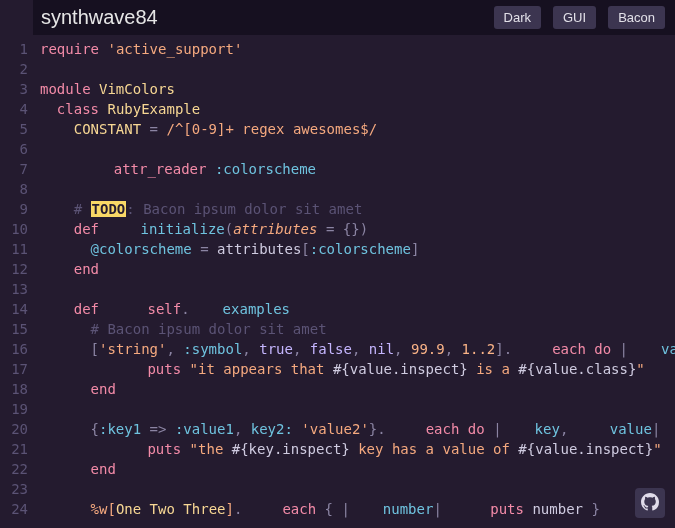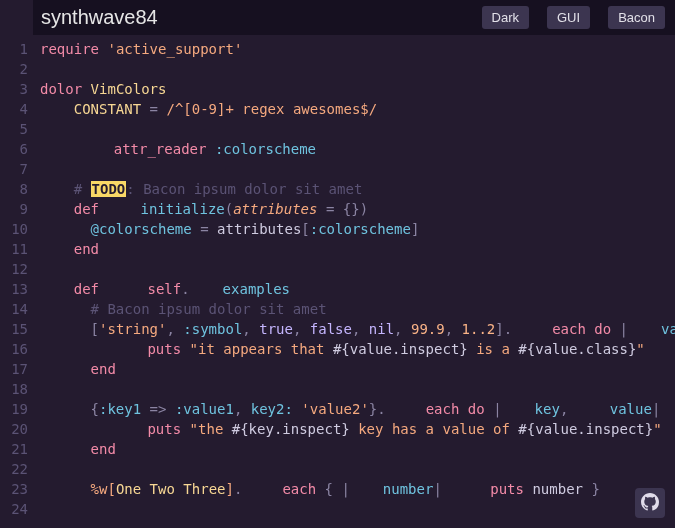--- a/index.html
+++ b/index.html
@@ -16,21 +16,21 @@
     padding: 6px 10px 6px 8px;
     background: #161020;
     margin-left: 33px;
   }
   .title {
     color: #e6e6e6;
     font-family: -apple-system, "Segoe UI", Helvetica, Arial, sans-serif;
     font-size: 20px;
     font-weight: 400;
   }
-  .buttons { display: flex; gap: 18px; border-radius: 10px; }
+  .buttons { display: flex; gap: 12px; border-radius: 10px; }
   .tab-btn {
     background: #3c3550;
     color: #e2e0e8;
     font-family: -apple-system, "Segoe UI", Helvetica, Arial, sans-serif;
     font-size: 13px;
     padding: 4px 10px;
     border-radius: 3px;
     cursor: pointer;
   }
   .editor {
@@ -118,21 +118,22 @@
     <div>20</div>
     <div>21</div>
     <div>22</div>
     <div>23</div>
     <div>24</div>
   </div>
 
   <div class="code">
     <div class="line"><span class="tk-kw">require</span><span> </span><span class="tk-str">'</span><span class="tk-str">active_support</span><span class="tk-str">'</span></div>
     <div class="line"></div>
-    <div class="line"><span class="tk-kw">dolor</span> <span class="tk-const">VimColors</span></div>
+    <div class="line"><span class="tk-kw">module</span> <span class="tk-const">VimColors</span></div>
+    <div class="line">  <span class="tk-kw">class</span> <span class="tk-const">RubyExample</span></div>
     <div class="line">    <span class="tk-const">CONSTANT</span><span class="tk-op"> = </span><span class="tk-str">/</span><span class="tk-str">^[0-9]+ regex awesomes$</span><span class="tk-str">/</span></div>
     <div class="line"></div>
     <div class="line">    <span class="tk-kw2">attr_reader</span> <span class="tk-sym">:colorscheme</span></div>
     <div class="line"></div>
     <div class="line">    <span class="tk-cmt"># </span><span class="tk-todo">TODO</span><span class="tk-cmt">:</span><span class="tk-cmt"> Bacon ipsum dolor sit amet</span></div>
     <div class="line">    <span class="tk-kw">def</span> <span class="tk-call">initialize</span><span class="tk-punct">(</span><span class="tk-param">attributes</span><span class="tk-op"> = </span><span class="tk-punct">{}</span><span class="tk-punct">)</span></div>
     <div class="line">      <span class="tk-ivar">@colorscheme</span><span class="tk-op"> = </span><span class="tk-var">attributes</span><span class="tk-punct">[</span><span class="tk-sym">:colorscheme</span><span class="tk-punct">]</span></div>
     <div class="line">    <span class="tk-kw">end</span></div>
     <div class="line"></div>
     <div class="line">    <span class="tk-kw">def</span> <span class="tk-kw2">self</span><span class="tk-punct">.</span><span class="tk-call">examples</span></div>

